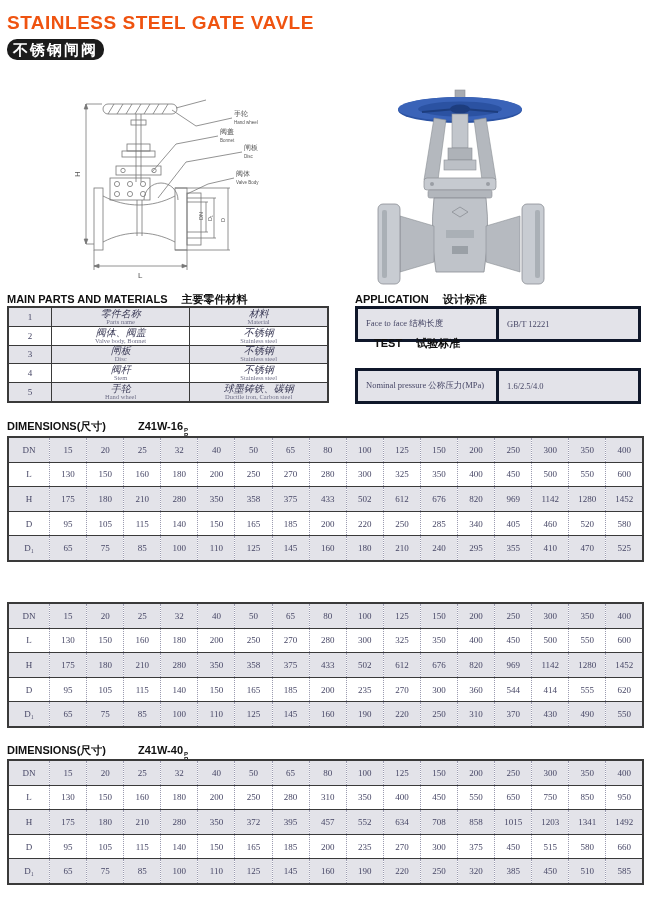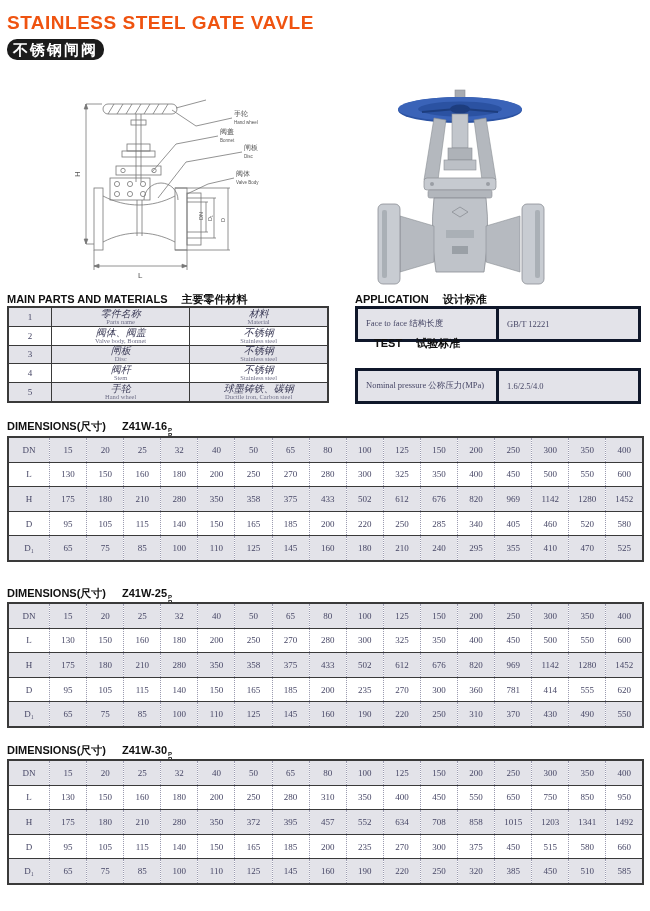--- a/index.html
+++ b/index.html
@@ -42,21 +42,21 @@
   #app-table{top:306px;}
   #test-table{top:352px;margin-top:16px;}
 
   
   .dim{left:7px;width:637px;border:2px solid #3a3a3a;font-family:"Liberation Serif",serif;}
   .dim td{border-top:1px solid #3a3a3a;border-bottom:1px solid #3a3a3a;
           border-left:1px dotted #9b9bb0;border-right:1px dotted #9b9bb0;
           text-align:center;height:23.6px;font-size:9px;color:#474766;padding:0;}
   .dim td.lbl{width:40px;}
   .dim-title{position:absolute;left:7px;font-size:11px;font-weight:bold;color:#101010;}
-  .dim-title .model{margin-left:16px;}
+  .dim-title .model{margin-left:32px;}
   .stack{display:inline-flex;flex-direction:column;vertical-align:-2px;
          font-size:6px;line-height:5px;font-weight:bold;margin-left:1px;}
 </style>
 </head>
 <body>
 
 <div id="page">
 
   <div class="title">STAINLESS STEEL GATE VAVLE</div>
   <div class="cnbar">不锈钢闸阀</div>
@@ -377,26 +377,20 @@
           <td>240</td>
           <td>295</td>
           <td>355</td>
           <td>410</td>
           <td>470</td>
           <td>525</td>
         </tr>
       </tbody>
     </table>
 
-  <div class="dim-title" style="top:586px;">
-    <span>DIMENSIONS(尺寸)</span><span class="model"><span>Z41W-25</span><span class="stack">
-          <span>P</span>
-          <span>R</span>
-        </span></span>
-  </div>
   <table class="dim" style="top:602px;">
       <tbody id="dim-body-1">
         <tr class="g">
           <td class="lbl">DN</td>
           <td>15</td>
           <td>20</td>
           <td>25</td>
           <td>32</td>
           <td>40</td>
           <td>50</td>
@@ -456,21 +450,21 @@
           <td>115</td>
           <td>140</td>
           <td>150</td>
           <td>165</td>
           <td>185</td>
           <td>200</td>
           <td>235</td>
           <td>270</td>
           <td>300</td>
           <td>360</td>
-          <td>781</td>
+          <td>544</td>
           <td>414</td>
           <td>555</td>
           <td>620</td>
         </tr>
         <tr class="g">
           <td class="lbl">D₁</td>
           <td>65</td>
           <td>75</td>
           <td>85</td>
           <td>100</td>
@@ -484,21 +478,21 @@
           <td>310</td>
           <td>370</td>
           <td>430</td>
           <td>490</td>
           <td>550</td>
         </tr>
       </tbody>
     </table>
 
   <div class="dim-title" style="top:743px;">
-    <span>DIMENSIONS(尺寸)</span><span class="model"><span>Z41W-30</span><span class="stack">
+    <span>DIMENSIONS(尺寸)</span><span class="model"><span>Z41W-40</span><span class="stack">
           <span>P</span>
           <span>R</span>
         </span></span>
   </div>
   <table class="dim" style="top:759px;">
       <tbody id="dim-body-2">
         <tr class="g">
           <td class="lbl">DN</td>
           <td>15</td>
           <td>20</td>

